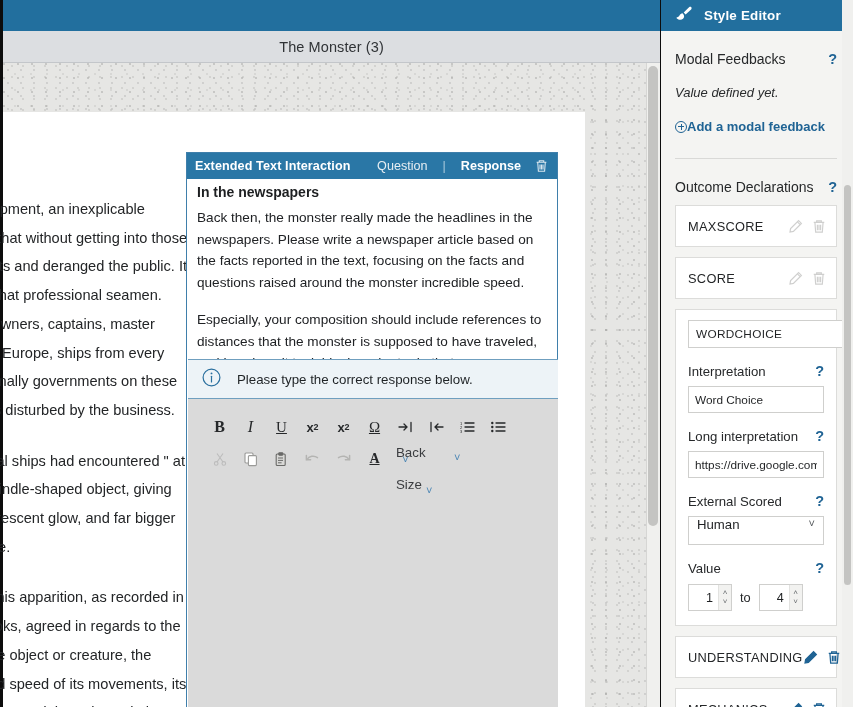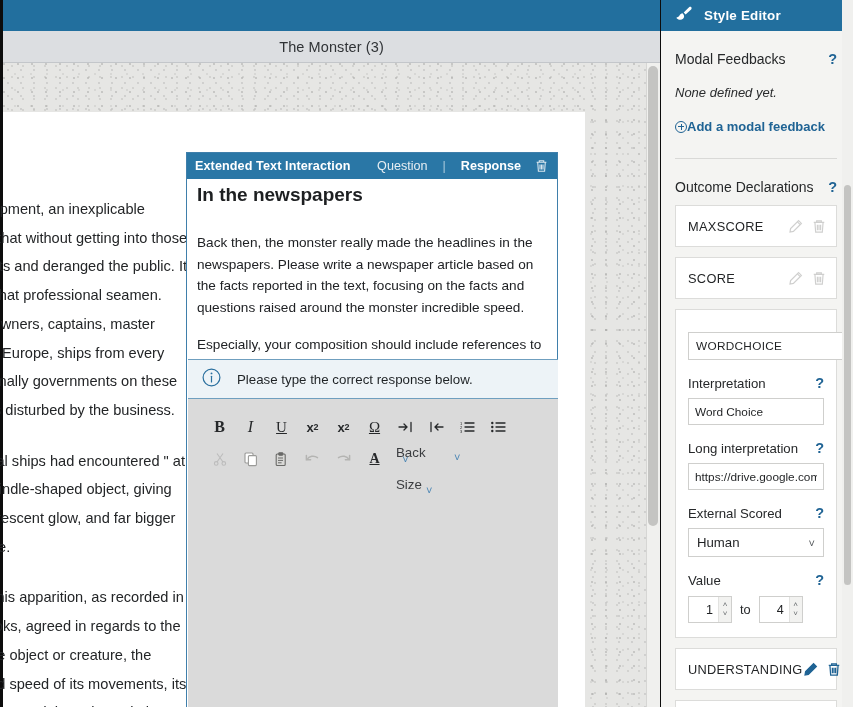--- a/index.html
+++ b/index.html
@@ -68,21 +68,21 @@
     font-size: 12.6px;
   }
   #card-title { flex: 0 0 auto; font-weight: 600; letter-spacing: .1px; }
   #card-modes { margin-left: auto; display: flex; align-items: flex-end; gap: 15px; font-size: 12.6px; }
   #card-mode-question { color: #e7eef3; font-weight: 400; cursor: pointer; }
   .mode-sep { color: #a9c8dc; }
   #card-mode-response { color: #ffffff; font-weight: 700; cursor: pointer; }
   #card-delete { margin-left: 14px; opacity: .82; display: flex; align-items: center; cursor: pointer; }
 
   #card-body { padding: 5px 10px 10px 10px; }
-  #prompt-title { font-size: 19px; font-weight: 700; color: #1d1f21; margin-bottom: 26px; }
+  #prompt-title { font-size: 14px; font-weight: 700; color: #1d1f21; margin-bottom: 7px; }
   #card-body p.prompt {
     font-size: 13.6px; line-height: 21.5px; color: #202225; margin-bottom: 16px;
   }
 
   #info-bar {
     position: absolute; left: 1px; top: 206px; width: 370px; height: 40px;
     background: #edf3f7; border-top: 1px solid #6f9fbf; border-bottom: 1px solid #6f9fbf;
     display: flex; align-items: center; gap: 16px; padding-left: 14px; text-align: right;
   }
   #info-bar-text { font-size: 13.3px; color: #1f2326; }
@@ -158,40 +158,40 @@
     background: #fff; border: 1px solid #dcdcda; margin-top: 10px;
   }
   .outcome-row {
     display: flex; align-items: center; height: 40px; padding: 0 10px 0 12px;
   }
   .outcome-name { font-size: 12.8px; color: #232527; letter-spacing: .3px; }
   .outcome-actions { margin-left: auto; display: flex; align-items: center; gap: 9px; }
   .icon-btn { cursor: pointer; display:flex; align-items:center; }
   .icon-muted { opacity: .42; }
 
-  .outcome-card.expanded { padding: 22px 12px 14px 12px; }
+  .outcome-card.expanded { padding: 10px 12px 14px 12px; }
   .expanded-top { display:flex; align-items:center; gap: 9px; }
   .name-input {
     flex: 1 1 auto; height: 28px; border: 1px solid #cfcfcd; background:#fff;
     font-size: 11.8px; color: #1f2123; padding: 0 7px; letter-spacing: .3px;
     font-family: "Liberation Sans", sans-serif;
   }
   .field-label {
     display:flex; align-items:baseline; justify-content:space-between;
     font-size: 13.2px; color: #26282a; margin-top: 15px;
   }
   .text-input {
     width: 100%; height: 27px; border: 1px solid #cfcfcd; background:#fff;
     font-size: 11.8px; color: #1f2123; padding: 0 6px; margin-top: 7px;
     font-family: "Liberation Sans", sans-serif;
   }
   .select-box {
     width: 100%; height: 29px; border: 1px solid #cfcfcd; background:#fff;
     font-size: 13.2px; color: #1f2123; padding: 0 8px; margin-top: 7px;
-    display: flex; align-items: center; cursor: pointer;
+    display: flex; cursor: pointer;
   }
   .select-box .sel-caret { margin-left:auto; color:#55595c; font-size:11px; }
   .value-row { display: flex; align-items: center; gap: 8px; margin-top: 8px; }
   .spinner {
     width: 44px; height: 27px; border: 1px solid #cfcfcd; background:#fff;
     display:flex; align-items:center;
   }
   .spin-val {
     flex:1 1 auto; text-align: right; padding-right: 5px;
     font-size: 12.6px; color:#1f2123;
@@ -380,21 +380,21 @@
       <span id="sidebar-header-title">Style Editor</span>
     </div>
 
     <div id="sidebar-body">
 
       <div class="panel-heading">
         <span>Modal Feedbacks</span>
         <span class="help-q">?</span>
       </div>
 
-      <div id="none-defined">None defined yet.</div>
+      <div id="none-defined">Value defined yet.</div>
 
       <div id="add-modal-feedback">
         <span class="circ-plus"></span>
         <span>Add a modal feedback</span>
       </div>
 
       <div id="panel-divider"></div>
 
       <div class="panel-heading">
         <span>Outcome Declarations</span>

